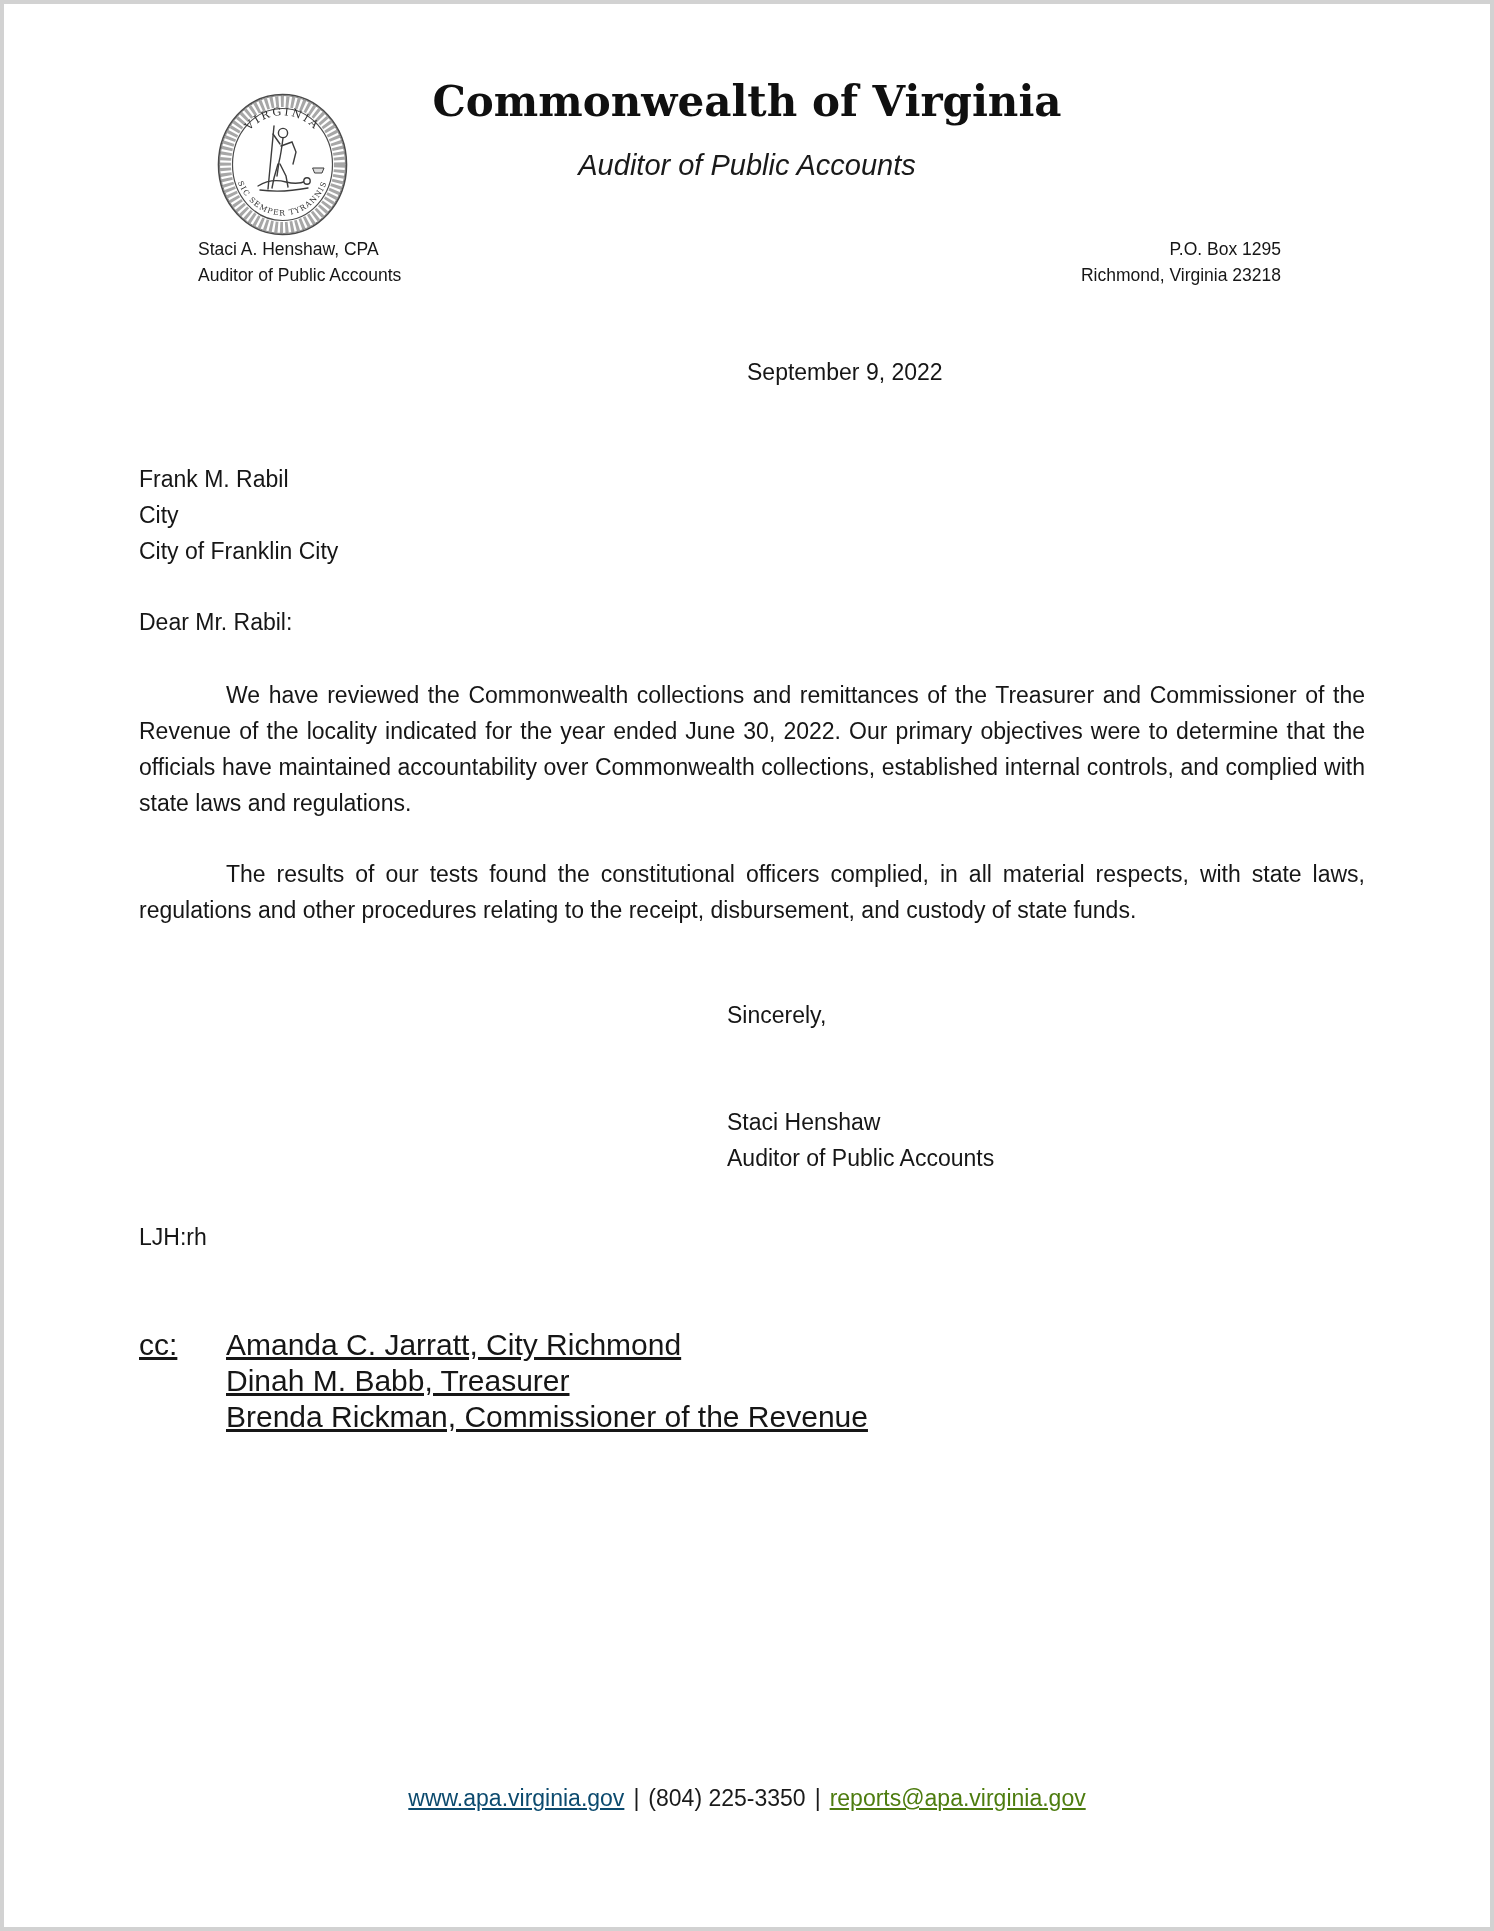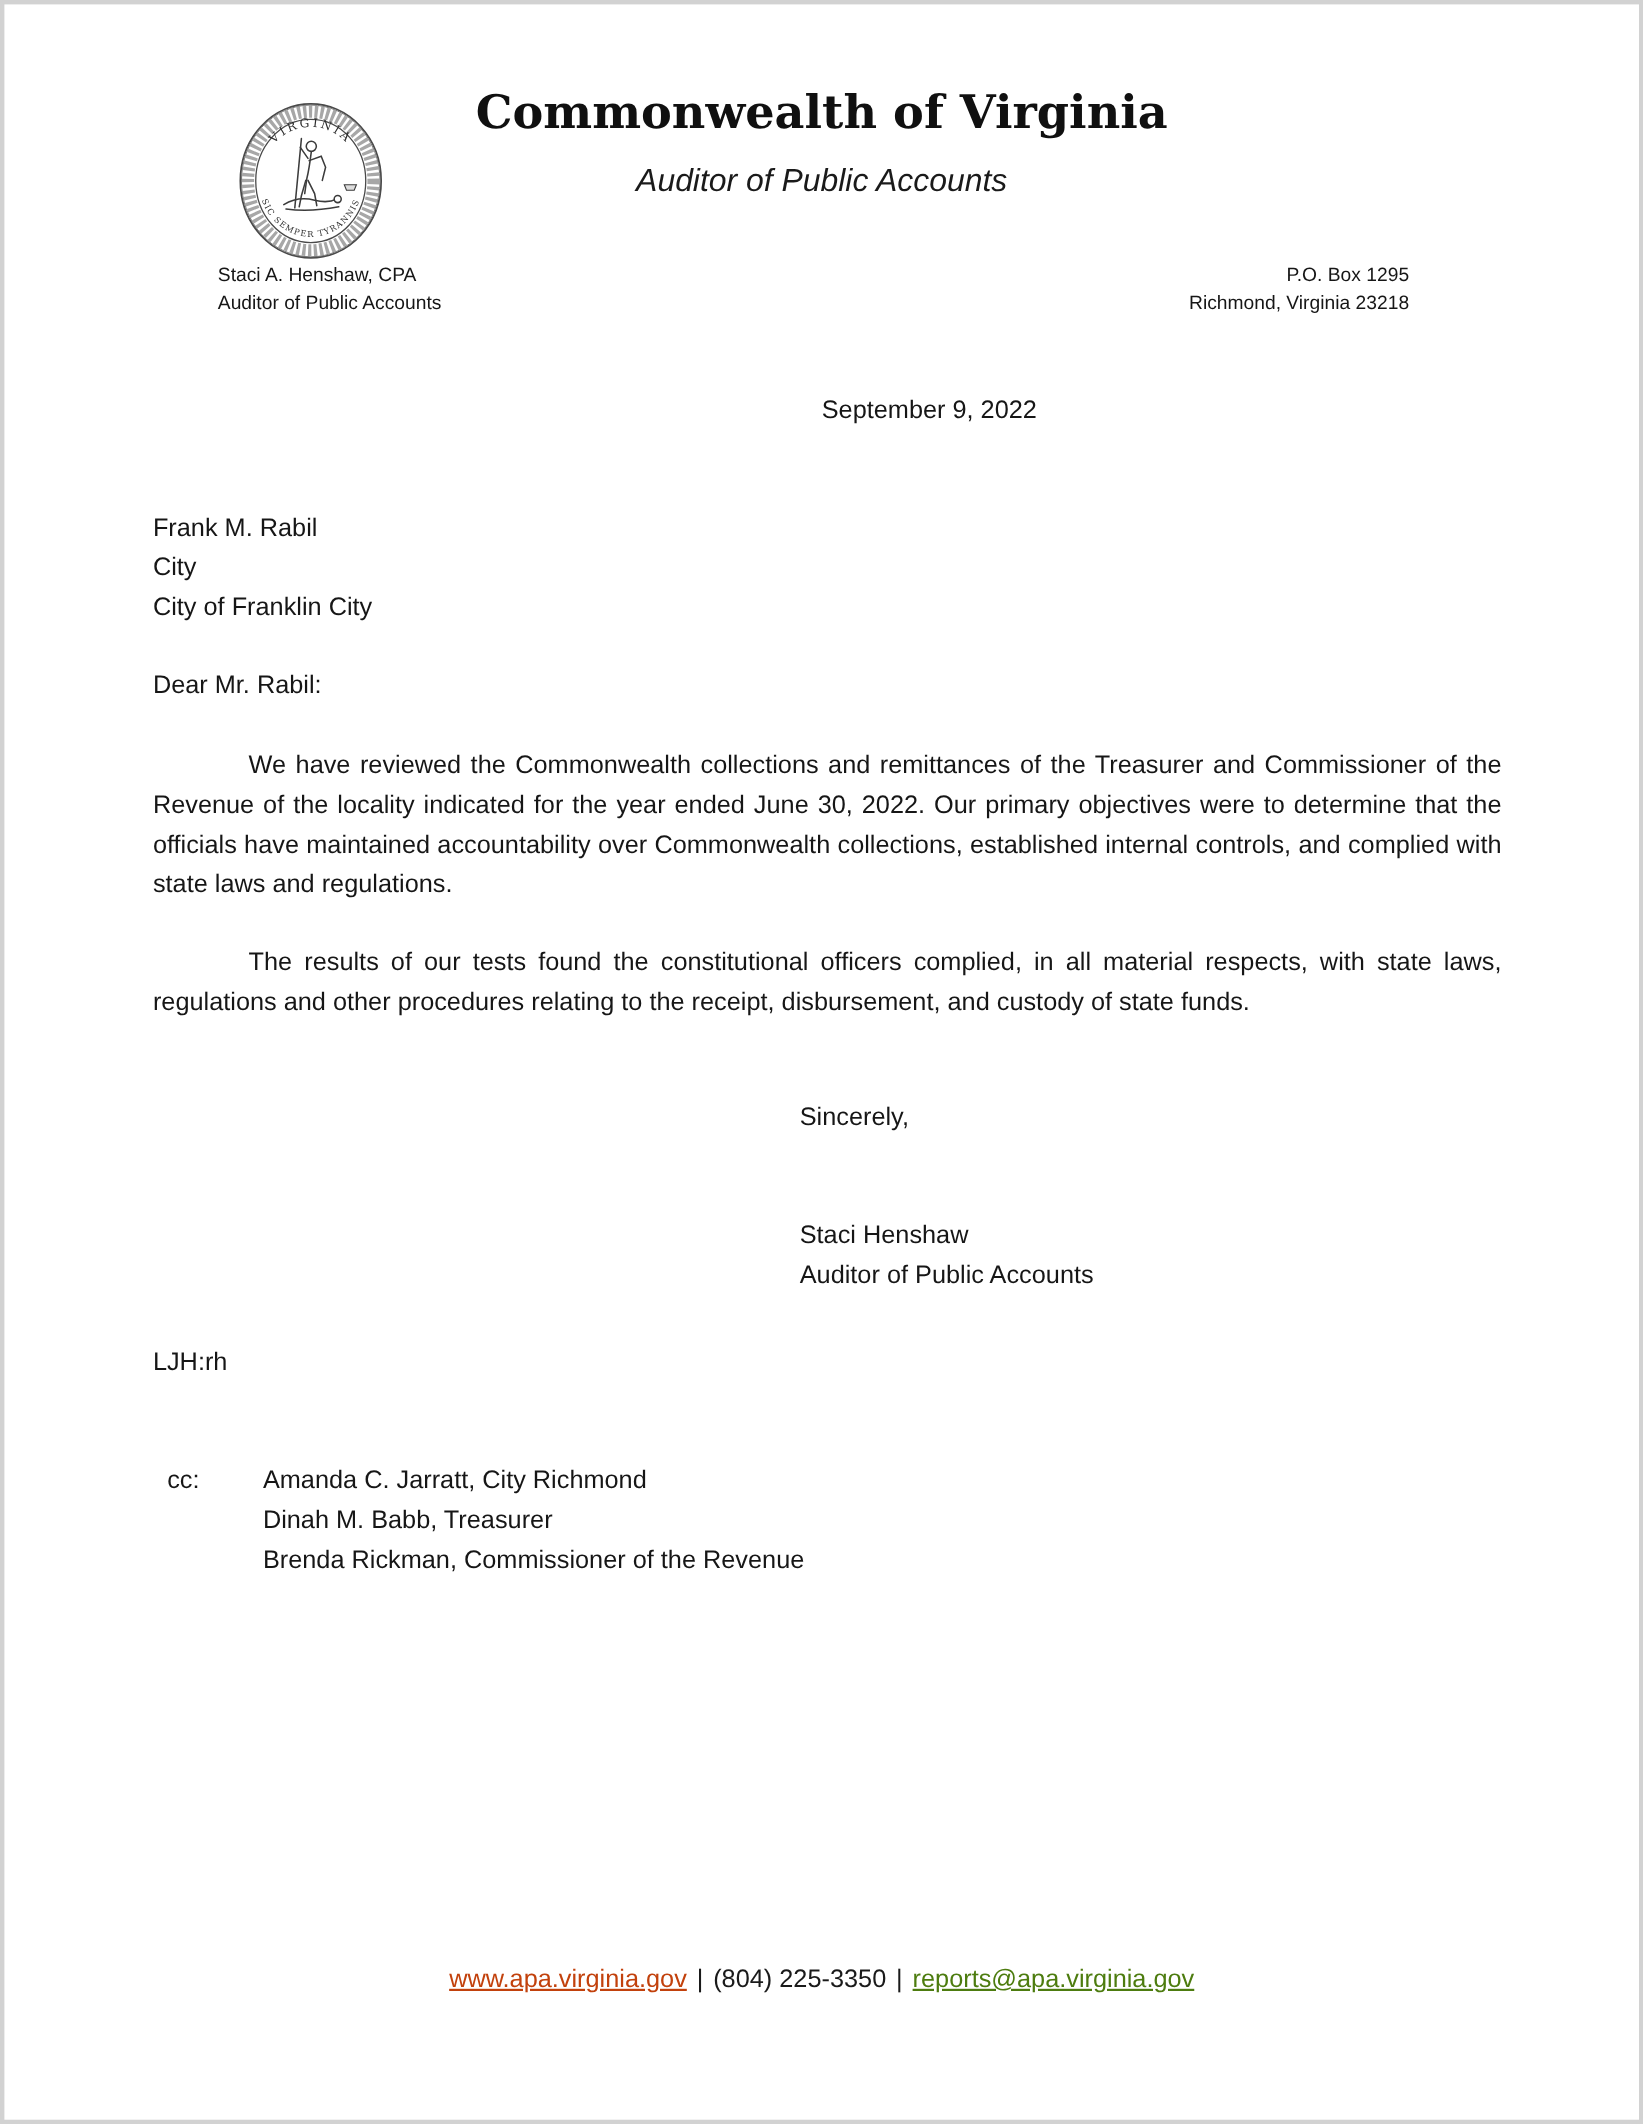--- a/index.html
+++ b/index.html
@@ -49,21 +49,21 @@
     font-size: 23px; line-height: 36px;
     text-align: justify;
     text-align-last: left;
     text-indent: 87px;
   }
   .para1 { top: 673px; }
   .para2 { top: 852px; }
   .closing { left: 723px; top: 993px; font-size: 23px; line-height: 36px; }
   .signer { left: 723px; top: 1100px; font-size: 23px; line-height: 36px; }
   .reference { left: 135px; top: 1215px; font-size: 23px; line-height: 36px; }
-  .cc { left: 148px; top: 1323px; font-size: 23px; line-height: 36px; display: flex; }
+  .cc { left: 135px; top: 1323px; font-size: 30px; line-height: 36px; display: flex; text-decoration: underline; }
   .cc-label { width: 87px; }
   .footer {
     left: 0; top: 1777px; width: 100%;
     text-align: center;
     font-size: 23px; line-height: 34px;
     color: #1a1a1a;
   }
   .flink { text-decoration: underline; }
   .sep { padding: 0 9px; color: #1a1a1a; }
   .seal svg text { font-family: "DejaVu Serif", serif; }
@@ -151,16 +151,16 @@
   <div class="abs cc">
     <div class="cc-label">cc:</div>
     <div class="cc-list">
       <div>Amanda C. Jarratt, City Richmond</div>
       <div>Dinah M. Babb, Treasurer</div>
       <div>Brenda Rickman, Commissioner of the Revenue</div>
     </div>
   </div>
 
   <div class="abs footer">
-    <a href="#" class="flink" style="color: #c2410c;">www.apa.virginia.gov</a><span class="sep">|</span><span>(804) 225-3350</span><span class="sep">|</span><a href="#" class="flink" style="color: #4d7c0f; margin-top: 12px;">reports@apa.virginia.gov</a>
+    <a href="#" class="flink" style="color: #0c4a6e;">www.apa.virginia.gov</a><span class="sep">|</span><span>(804) 225-3350</span><span class="sep">|</span><a href="#" class="flink" style="color: #4d7c0f; margin-top: 12px;">reports@apa.virginia.gov</a>
   </div>
 
 </div>
 
 </body></html>

